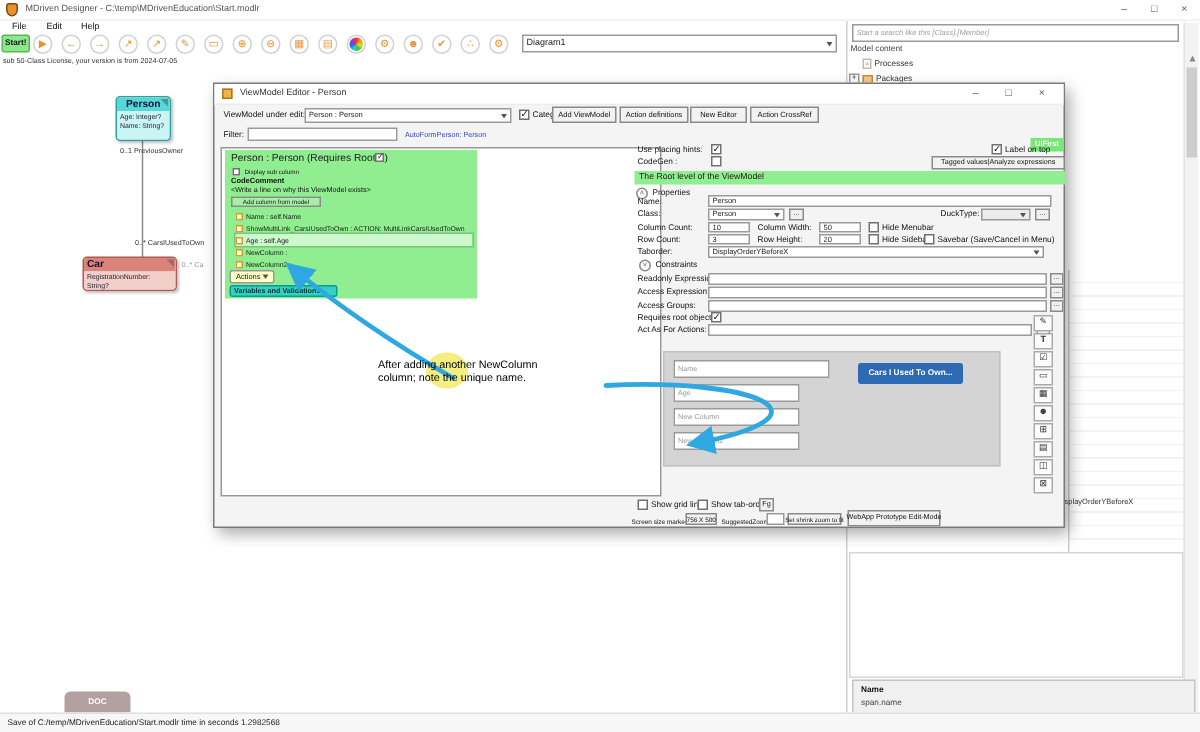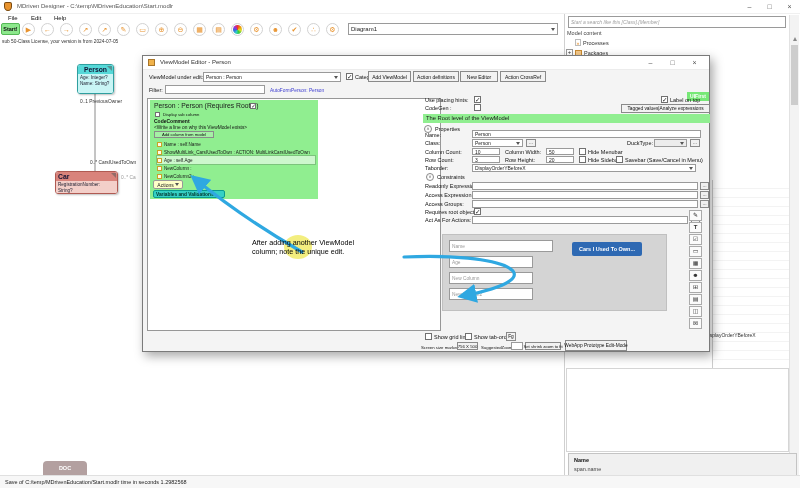--- a/index.html
+++ b/index.html
@@ -297,15 +297,15 @@
   <defs>
     <marker id="ah" markerWidth="6" markerHeight="6" refX="4.5" refY="3" orient="auto">
       <path d="M0,0 L6,3 L0,6 z" fill="#2fa8e1"></path>
     </marker>
   </defs>
   <ellipse cx="298" cy="247" rx="14" ry="12" fill="#f2ec71" opacity="0.9"></ellipse>
   <path d="M302,252 Q240,216 194,178" stroke="#2fa8e1" stroke-width="3.2" fill="none" stroke-linecap="round" marker-end="url(#ah)"></path>
   <path d="M404,257 C500,252 565,276 462,296" stroke="#2fa8e1" stroke-width="3.2" fill="none" stroke-linecap="round" marker-end="url(#ah)"></path>
 </svg>
 <div class="abs" style="left:252px;top:238px;z-index:12;font-size:7.2px;line-height:9px;color:#000">
-  <div>After adding another ViewModel</div>
-  <div>column; note the unique edit.</div>
+  <div>After adding another NewColumn</div>
+  <div>column; note the unique name.</div>
 </div>
 
 </body></html>

